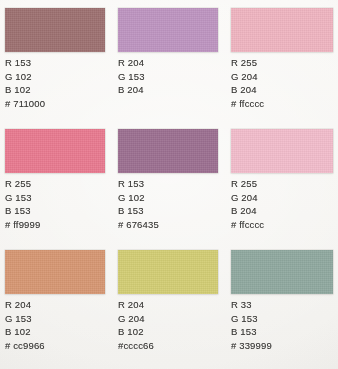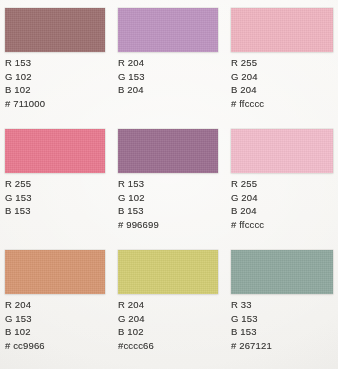--- a/index.html
+++ b/index.html
@@ -147,32 +147,33 @@
   </div>
 
   <div class="cell col1">
     <div class="swatch-wrap">
       <div class="swatch" style="background-color: rgb(232, 121, 143);"></div>
     </div>
     <div class="labels">
       <div>R 255</div>
       <div>G 153</div>
       <div>B 153</div>
+      <div class="hex"># ff9999</div>
     </div>
   </div>
 
   <div class="cell col2">
     <div class="swatch-wrap">
       <div class="swatch" style="background-color: rgb(156, 111, 144);"></div>
     </div>
     <div class="labels">
       <div>R 153</div>
       <div>G 102</div>
       <div>B 153</div>
-      <div class="hex"># 996699</div>
+      <div class="hex"># 676435</div>
     </div>
   </div>
 
   <div class="cell col3">
     <div class="swatch-wrap">
       <div class="swatch" style="background-color: rgb(242, 188, 203);"></div>
     </div>
     <div class="labels">
       <div>R 255</div>
       <div>G 204</div>
@@ -206,17 +207,17 @@
   </div>
 
   <div class="cell col3">
     <div class="swatch-wrap">
       <div class="swatch" style="background-color: rgb(143, 168, 159);"></div>
     </div>
     <div class="labels">
       <div>R 33</div>
       <div>G 153</div>
       <div>B 153</div>
-      <div class="hex"># 267121</div>
+      <div class="hex"># 339999</div>
     </div>
   </div>
 
 </div>
 
 </body></html>

